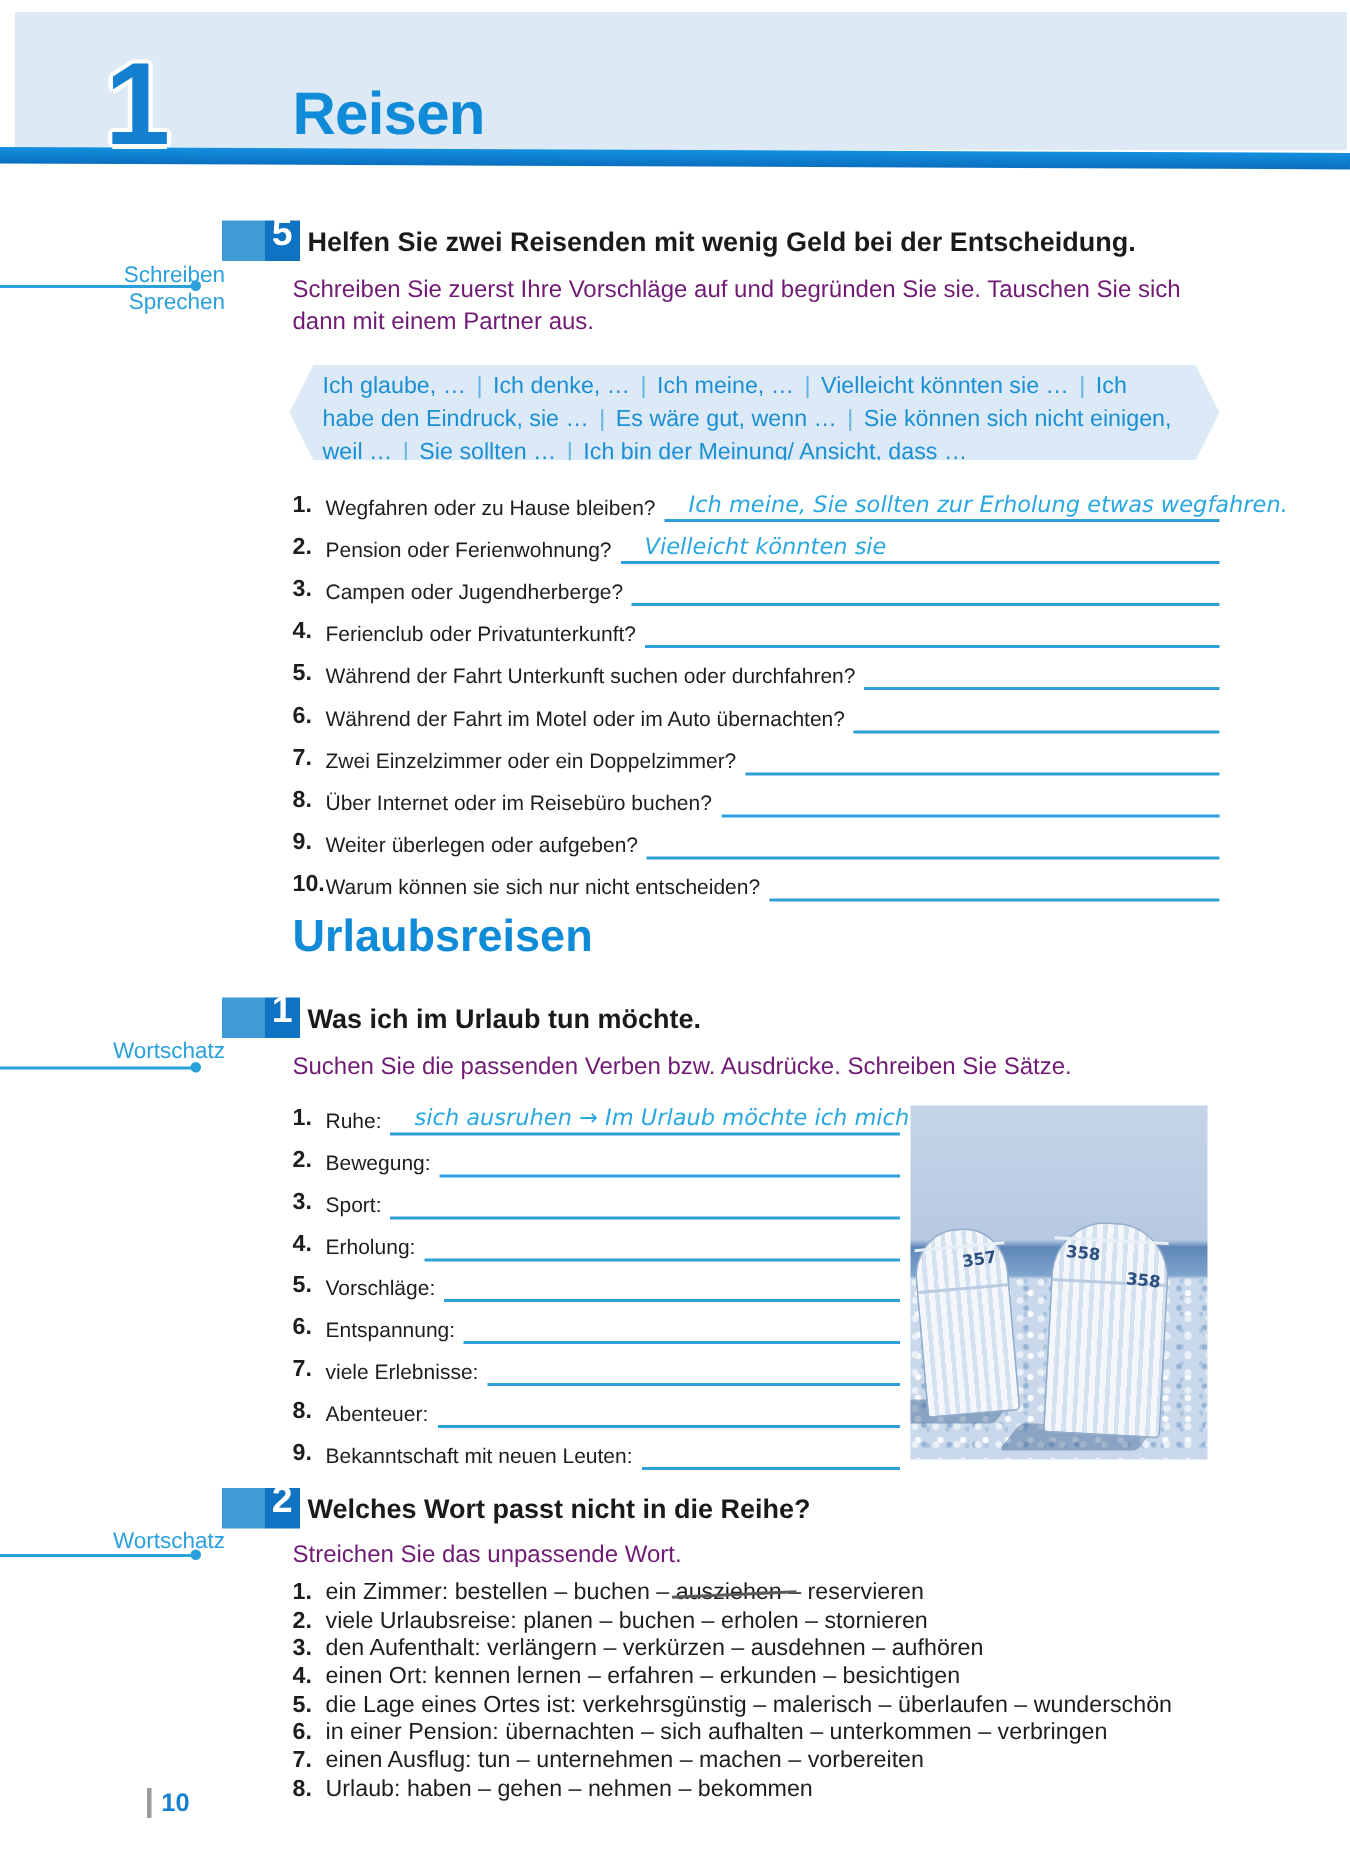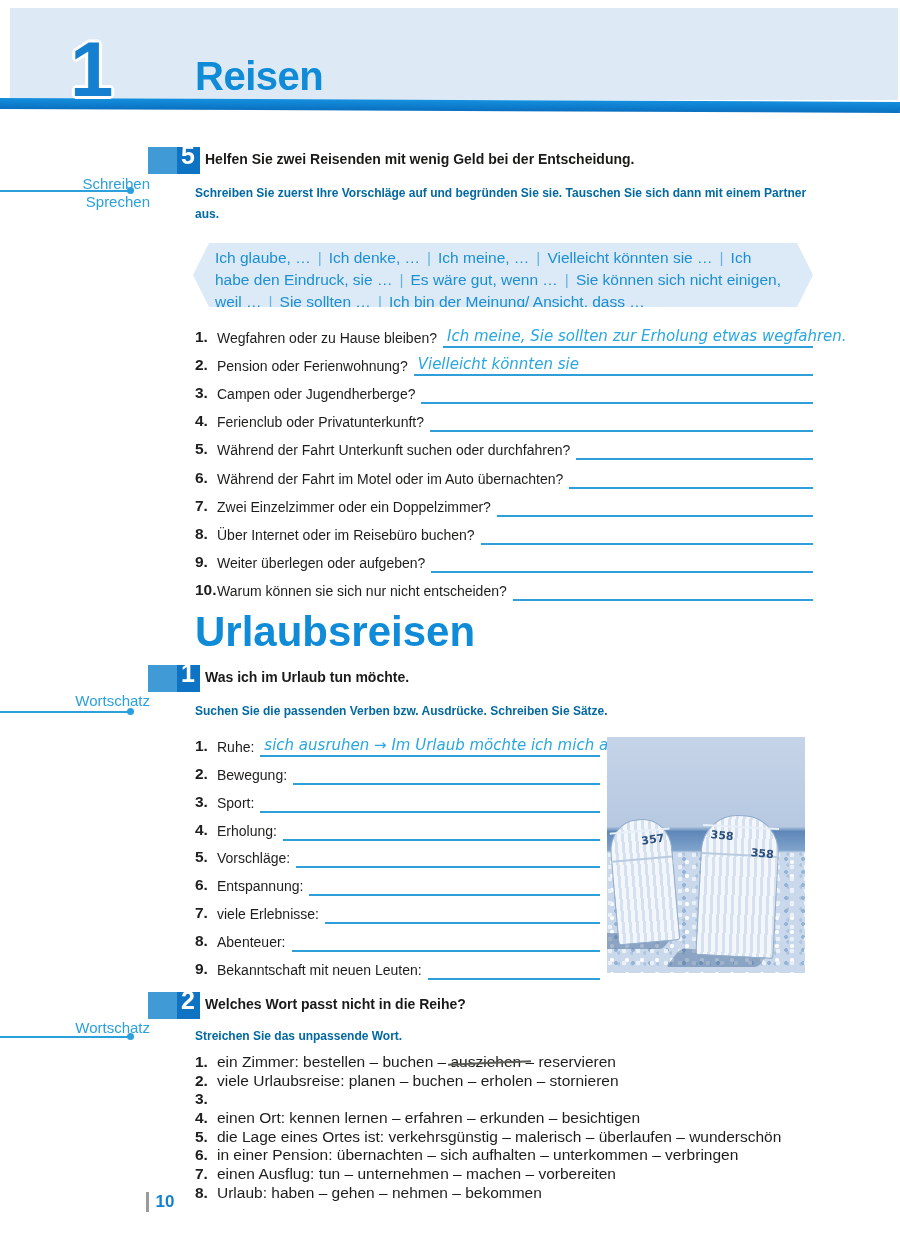--- a/index.html
+++ b/index.html
@@ -16,69 +16,69 @@
 
   
   .side-label{position:absolute;left:0;width:150px;text-align:right;color:#2aa0dc;font-size:15px;z-index:2;}
   .side-line{position:absolute;left:0;width:130px;height:2px;background:#2aa0dc;z-index:1;}
   .side-dot{position:absolute;width:7px;height:7px;border-radius:50%;background:#2aa0dc;z-index:1;}
 
   
   .ex-badge{position:absolute;width:52px;height:27px;
     background:linear-gradient(to right,#3f9ad5 0%,#3f9ad5 55%,#0e73c2 55%,#0e73c2 100%);}
   .ex-badge .n{position:absolute;right:5px;top:-7px;color:#fff;font-weight:bold;font-size:25px;line-height:1.2;}
-  .ex-title{position:absolute;left:205px;font-size:14px;font-weight:bold;color:#1a1a18;}
-  .ex-intro{position:absolute;left:195px;width:632px;font-size:12px;line-height:21px;color:#0369a1;font-weight:bold;}
+  .ex-title{position:absolute;left:205px;font-size:18px;font-weight:bold;color:#1a1a18;}
+  .ex-intro{position:absolute;left:195px;width:632px;font-size:16px;line-height:21px;color:#701a75;}
 
   
   .phrase-box{position:absolute;left:193px;top:243px;width:620px;height:64px;background:#dce9f6;
     clip-path:polygon(16px 0,604px 0,620px 32px,604px 64px,16px 64px,0 32px);}
   .phrase-box-inner{padding:4px 24px 0 22px;font-size:15.5px;line-height:22px;color:#1b8fd3;}
   .phrase-sep{color:#64b4e4;margin:0 7px;}
 
   
   .q-list{position:absolute;left:195px;top:320px;width:618px;}
   .q-row{display:flex;align-items:flex-end;height:28.1px;}
   .v-list{position:absolute;left:195px;top:729px;width:405px;}
   .v-list .q-row{height:27.9px;}
   .q-num{min-width:22px;font-weight:bold;font-size:15.5px;padding-bottom:2px;}
   .q-text{font-size:14px;white-space:nowrap;padding-bottom:2px;}
   .q-line{flex:1;position:relative;height:24px;margin-left:6px;border-bottom:2px solid #2e9fd9;}
-  .handwriting{position:absolute;left:4px;bottom:1px;font-style:italic;color:#29a7e0;font-size:15px;white-space:nowrap;
+  .handwriting{position:absolute;left:16px;bottom:1px;font-style:italic;color:#29a7e0;font-size:15px;white-space:nowrap;
     font-family:"DejaVu Sans",sans-serif;text-align:center;}
 
   
   .w-list{position:absolute;left:195px;top:1053px;width:660px;}
   .w-row{display:flex;height:18.7px;font-size:15.5px;}
   .w-row .q-num{padding-bottom:0;}
   .w-text{white-space:nowrap;}
   .struck{position:relative;}
   .struck::after{content:"";position:absolute;left:-2px;right:-10px;top:52%;height:1.6px;background:#5b5b58;transform:rotate(-2.5deg);}
 
   
-  .section-title{position:absolute;left:195px;top:608px;font-size:42px;font-weight:bold;color:#0f8bd7;}
+  .section-title{position:absolute;left:195px;top:608px;font-size:30px;font-weight:bold;color:#0f8bd7;}
 
   
   .photo{position:absolute;left:607px;top:737px;width:198px;height:236px;overflow:hidden;
     background:linear-gradient(to bottom,#c6d4e8 0%,#b6c9e1 38%,#5e87b8 40%,#7fa3cc 48%,#c9d8ea 49%,#c9d8ea 100%);}
   .pebbles{position:absolute;left:0;top:115px;width:198px;height:121px;
     background-image:radial-gradient(circle at 3px 3px,#eef3f9 2px,transparent 2.6px),
                      radial-gradient(circle at 9px 7px,#8fb0d4 1.6px,transparent 2.2px),
                      radial-gradient(circle at 5px 10px,#ffffff 1.8px,transparent 2.4px),
                      radial-gradient(circle at 12px 2px,#a9c3de 1.4px,transparent 2px);
     background-size:14px 12px,17px 13px,15px 14px,13px 11px;opacity:.9;}
   .chair{position:absolute;border:1px solid #93aecd;
     background:repeating-linear-gradient(to right,#f3f6fa 0 4px,#d5e1ef 4px 7px);
     border-radius:46% 46% 3px 3px / 26% 26% 3px 3px;}
   .chair .band{position:absolute;left:0;right:0;top:10px;height:26px;border-top:2px solid #e9eff7;border-bottom:2px solid #b9cbe0;}
   .chair-no{position:absolute;font-size:11px;font-weight:bold;color:#2c4f7e;font-family:"DejaVu Sans",sans-serif;}
   .chair-shadow{position:absolute;background:rgba(54,92,140,.42);transform:skewX(-38deg);border-radius:3px;}
 
   
-  .page-footer{position:absolute;left:98px;top:1192px;display:flex;align-items:center;margin-left:48px;}
+  .page-footer{position:absolute;left:98px;top:1192px;display:flex;align-items:center;}
   .footer-bar{display:inline-block;width:2.5px;height:20px;background:#9a9a9a;}
   .footer-num{margin-left:7px;font-size:17px;font-weight:bold;color:#1580cf;}
 </style>
 </head>
 <body>
 
 <div class="page">
 
   <div class="header-band"></div>
   <div class="header-bar"></div>
@@ -248,20 +248,21 @@
       <div class="w-row">
         <span class="q-num">1.</span>
         <span class="w-text"><span>ein Zimmer: bestellen – buchen – </span><span class="struck">ausziehen</span><span> – reservieren</span></span>
       </div>
       <div class="w-row">
         <span class="q-num">2.</span>
         <span class="w-text"><span>viele Urlaubsreise: planen – buchen – erholen – stornieren</span></span>
       </div>
       <div class="w-row">
         <span class="q-num">3.</span>
+        <span class="w-text"><span>den Aufenthalt: verlängern – verkürzen – ausdehnen – aufhören</span></span>
       </div>
       <div class="w-row">
         <span class="q-num">4.</span>
         <span class="w-text"><span>einen Ort: kennen lernen – erfahren – erkunden – besichtigen</span></span>
       </div>
       <div class="w-row">
         <span class="q-num">5.</span>
         <span class="w-text"><span>die Lage eines Ortes ist: verkehrsgünstig – malerisch – überlaufen – wunderschön</span></span>
       </div>
       <div class="w-row">

